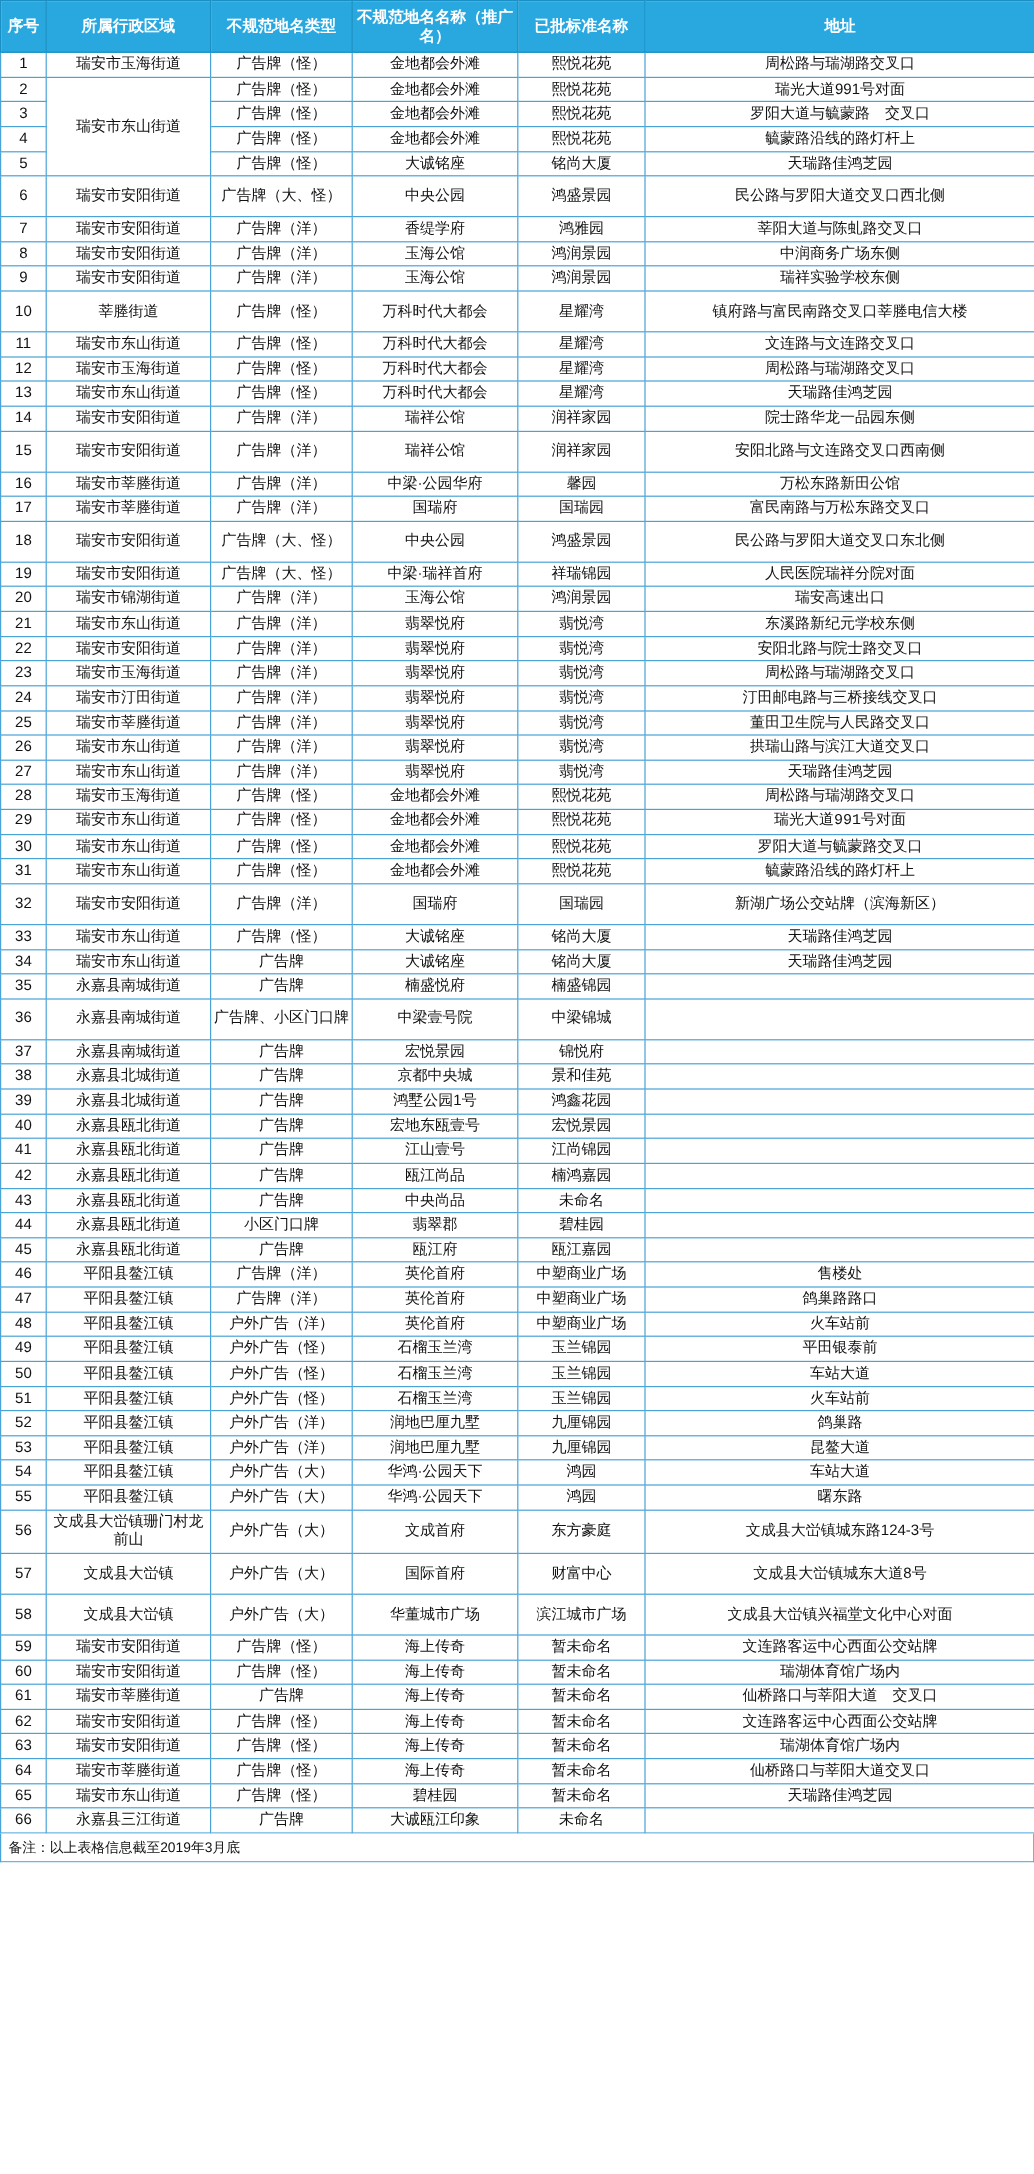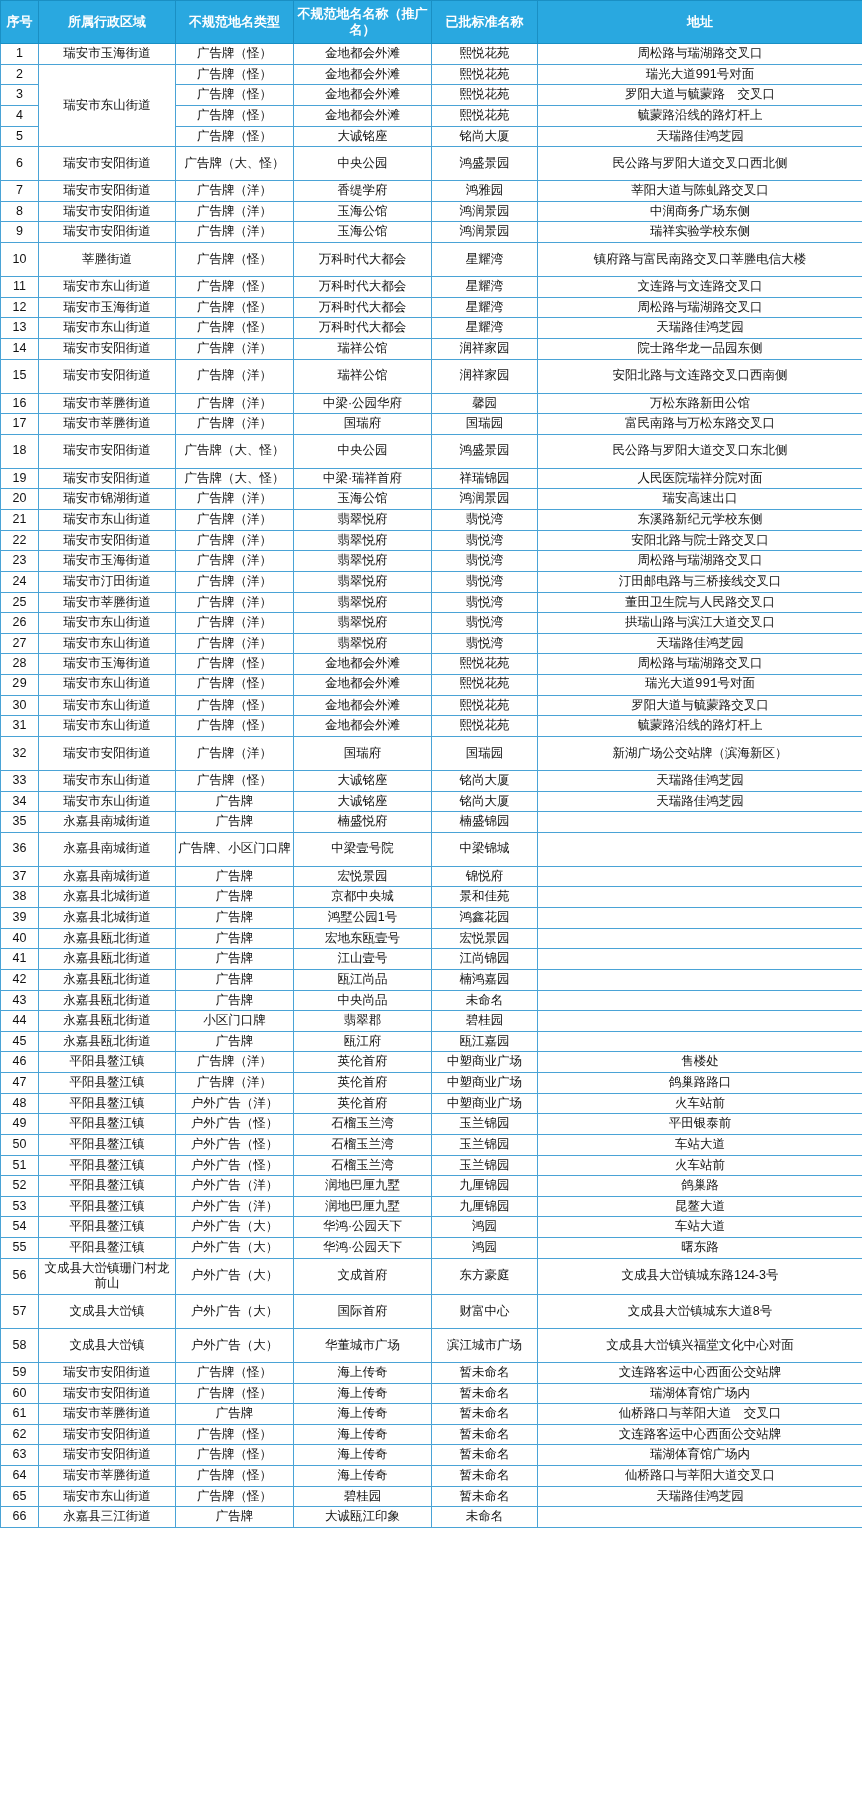--- a/index.html
+++ b/index.html
@@ -606,13 +606,14 @@
         <tr style="height: 18px;">
           <td class="idx">66</td>
           <td>永嘉县三江街道</td>
           <td>广告牌</td>
           <td>大诚瓯江印象</td>
           <td>未命名</td>
           <td class="addr"></td>
         </tr>
       </tbody>
   </table>
+  <div class="footer">备注：以上表格信息截至2019年3月底</div>
 </div>
 
 </body></html>

